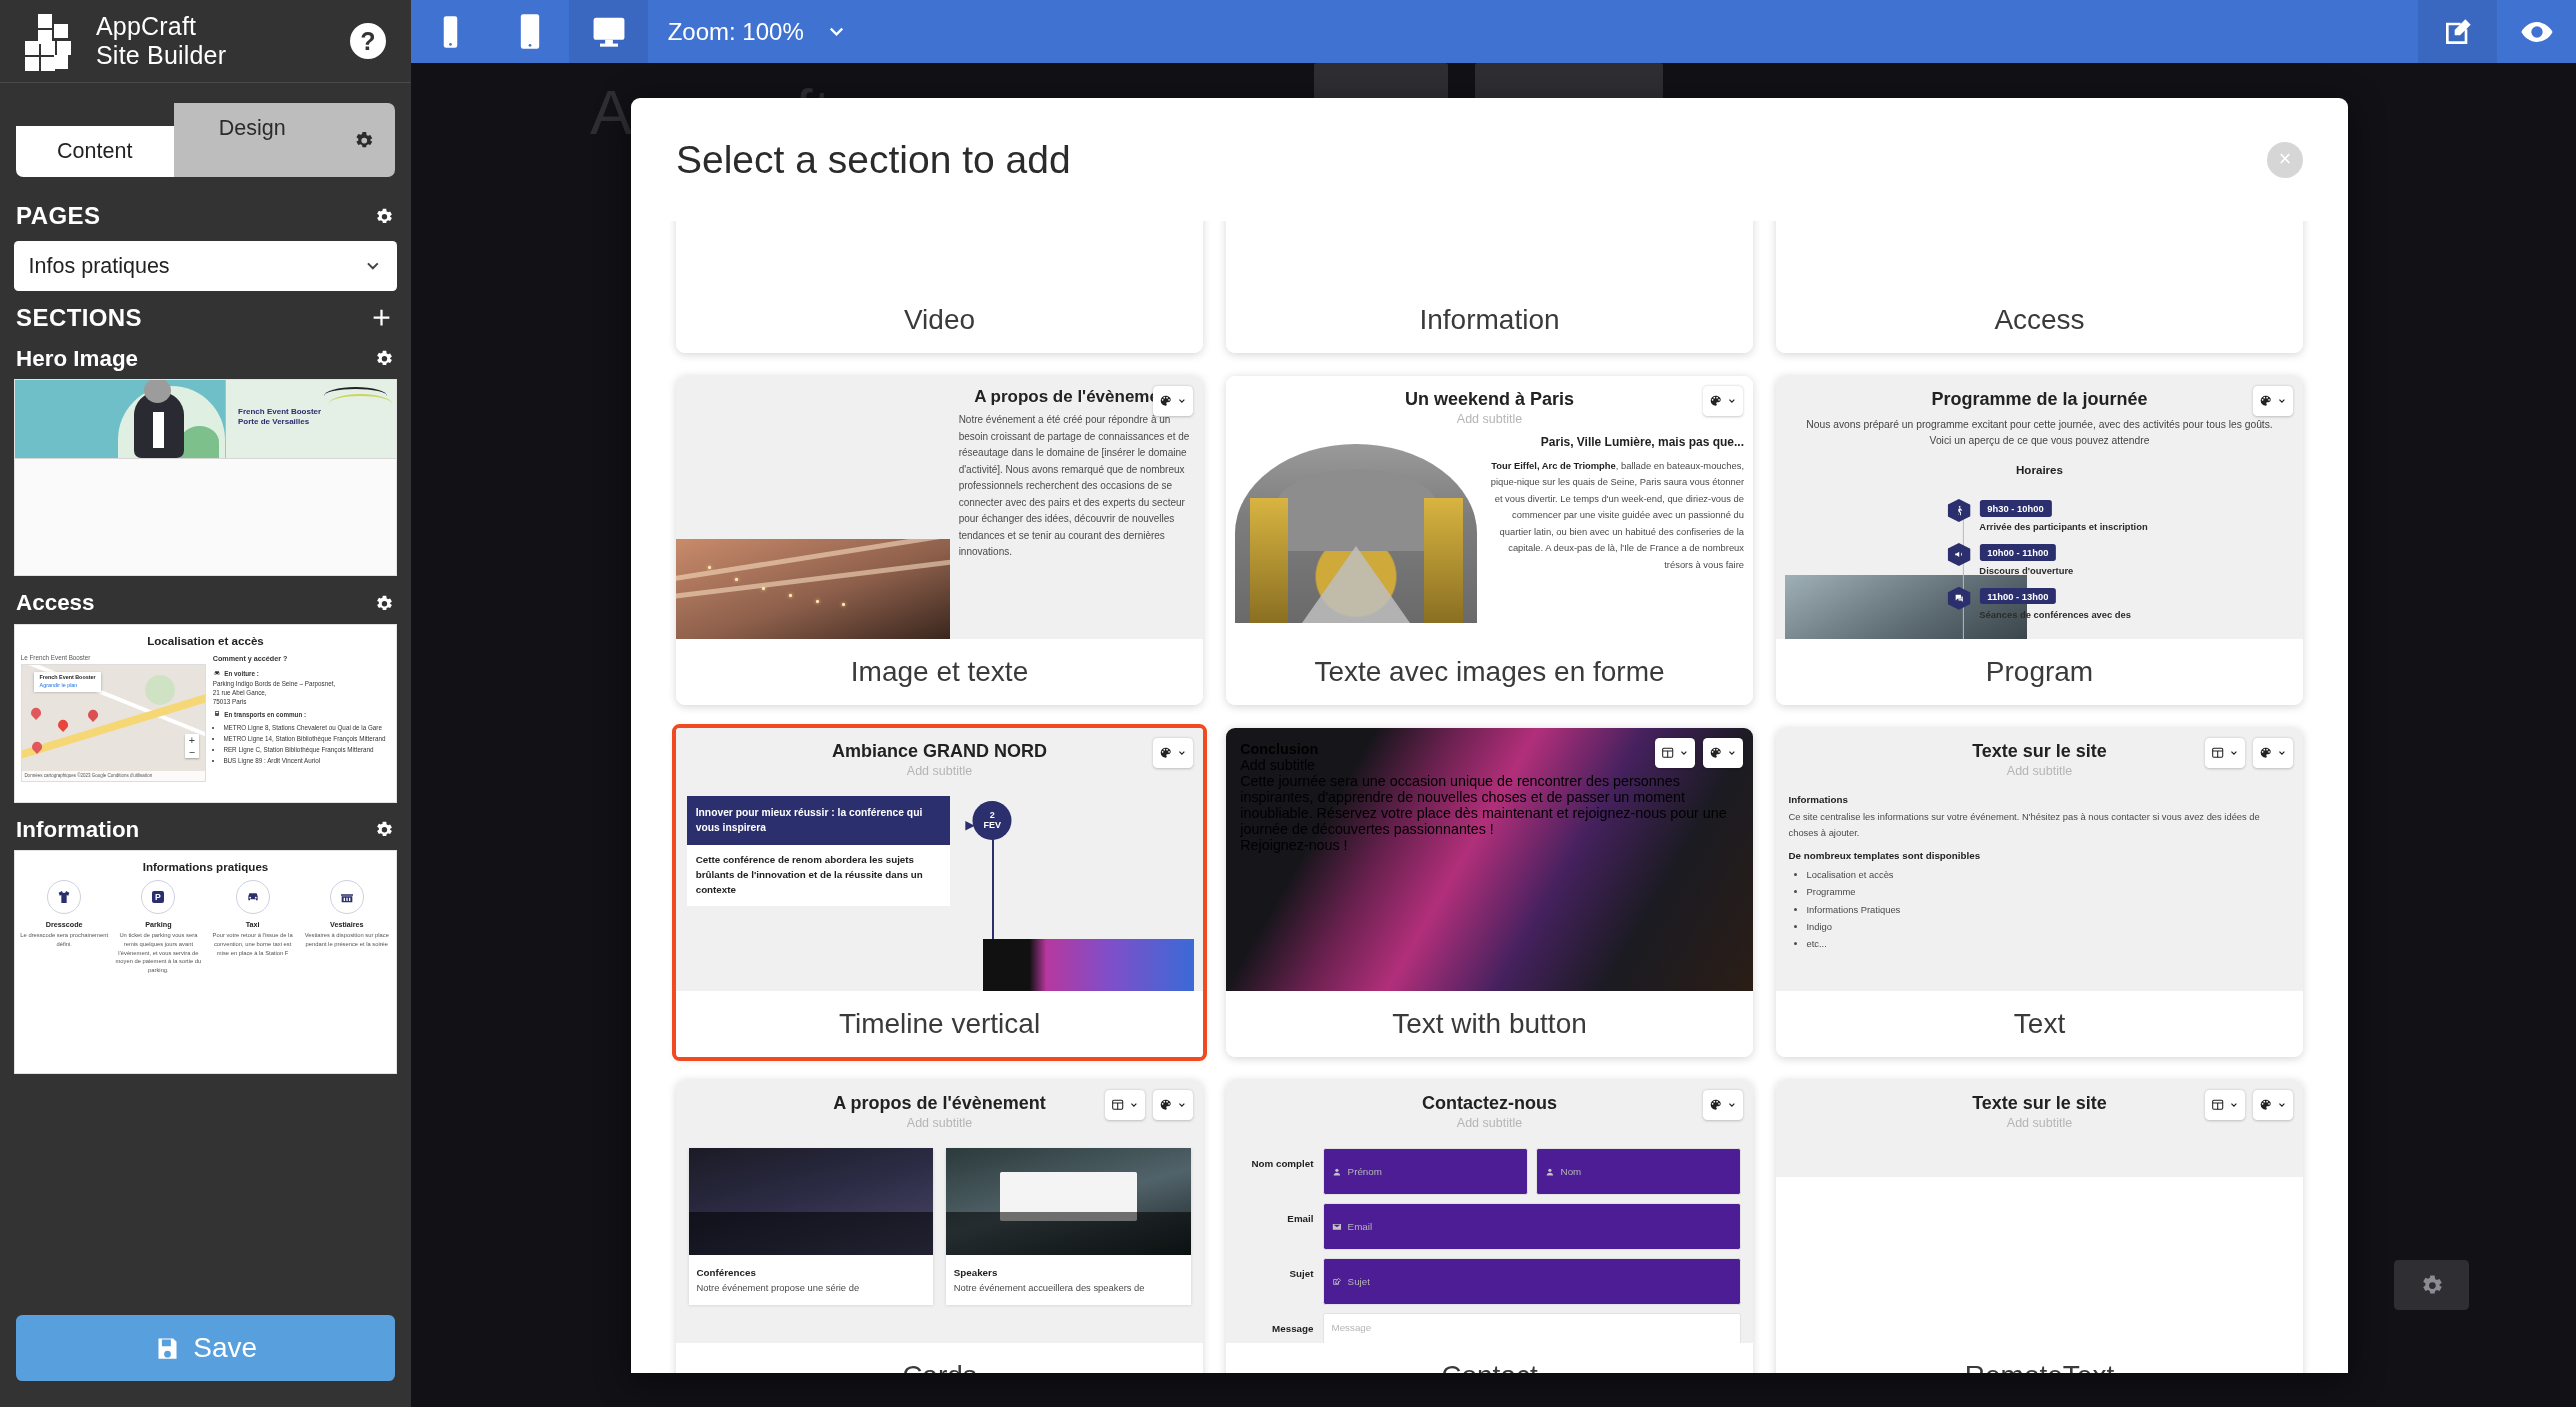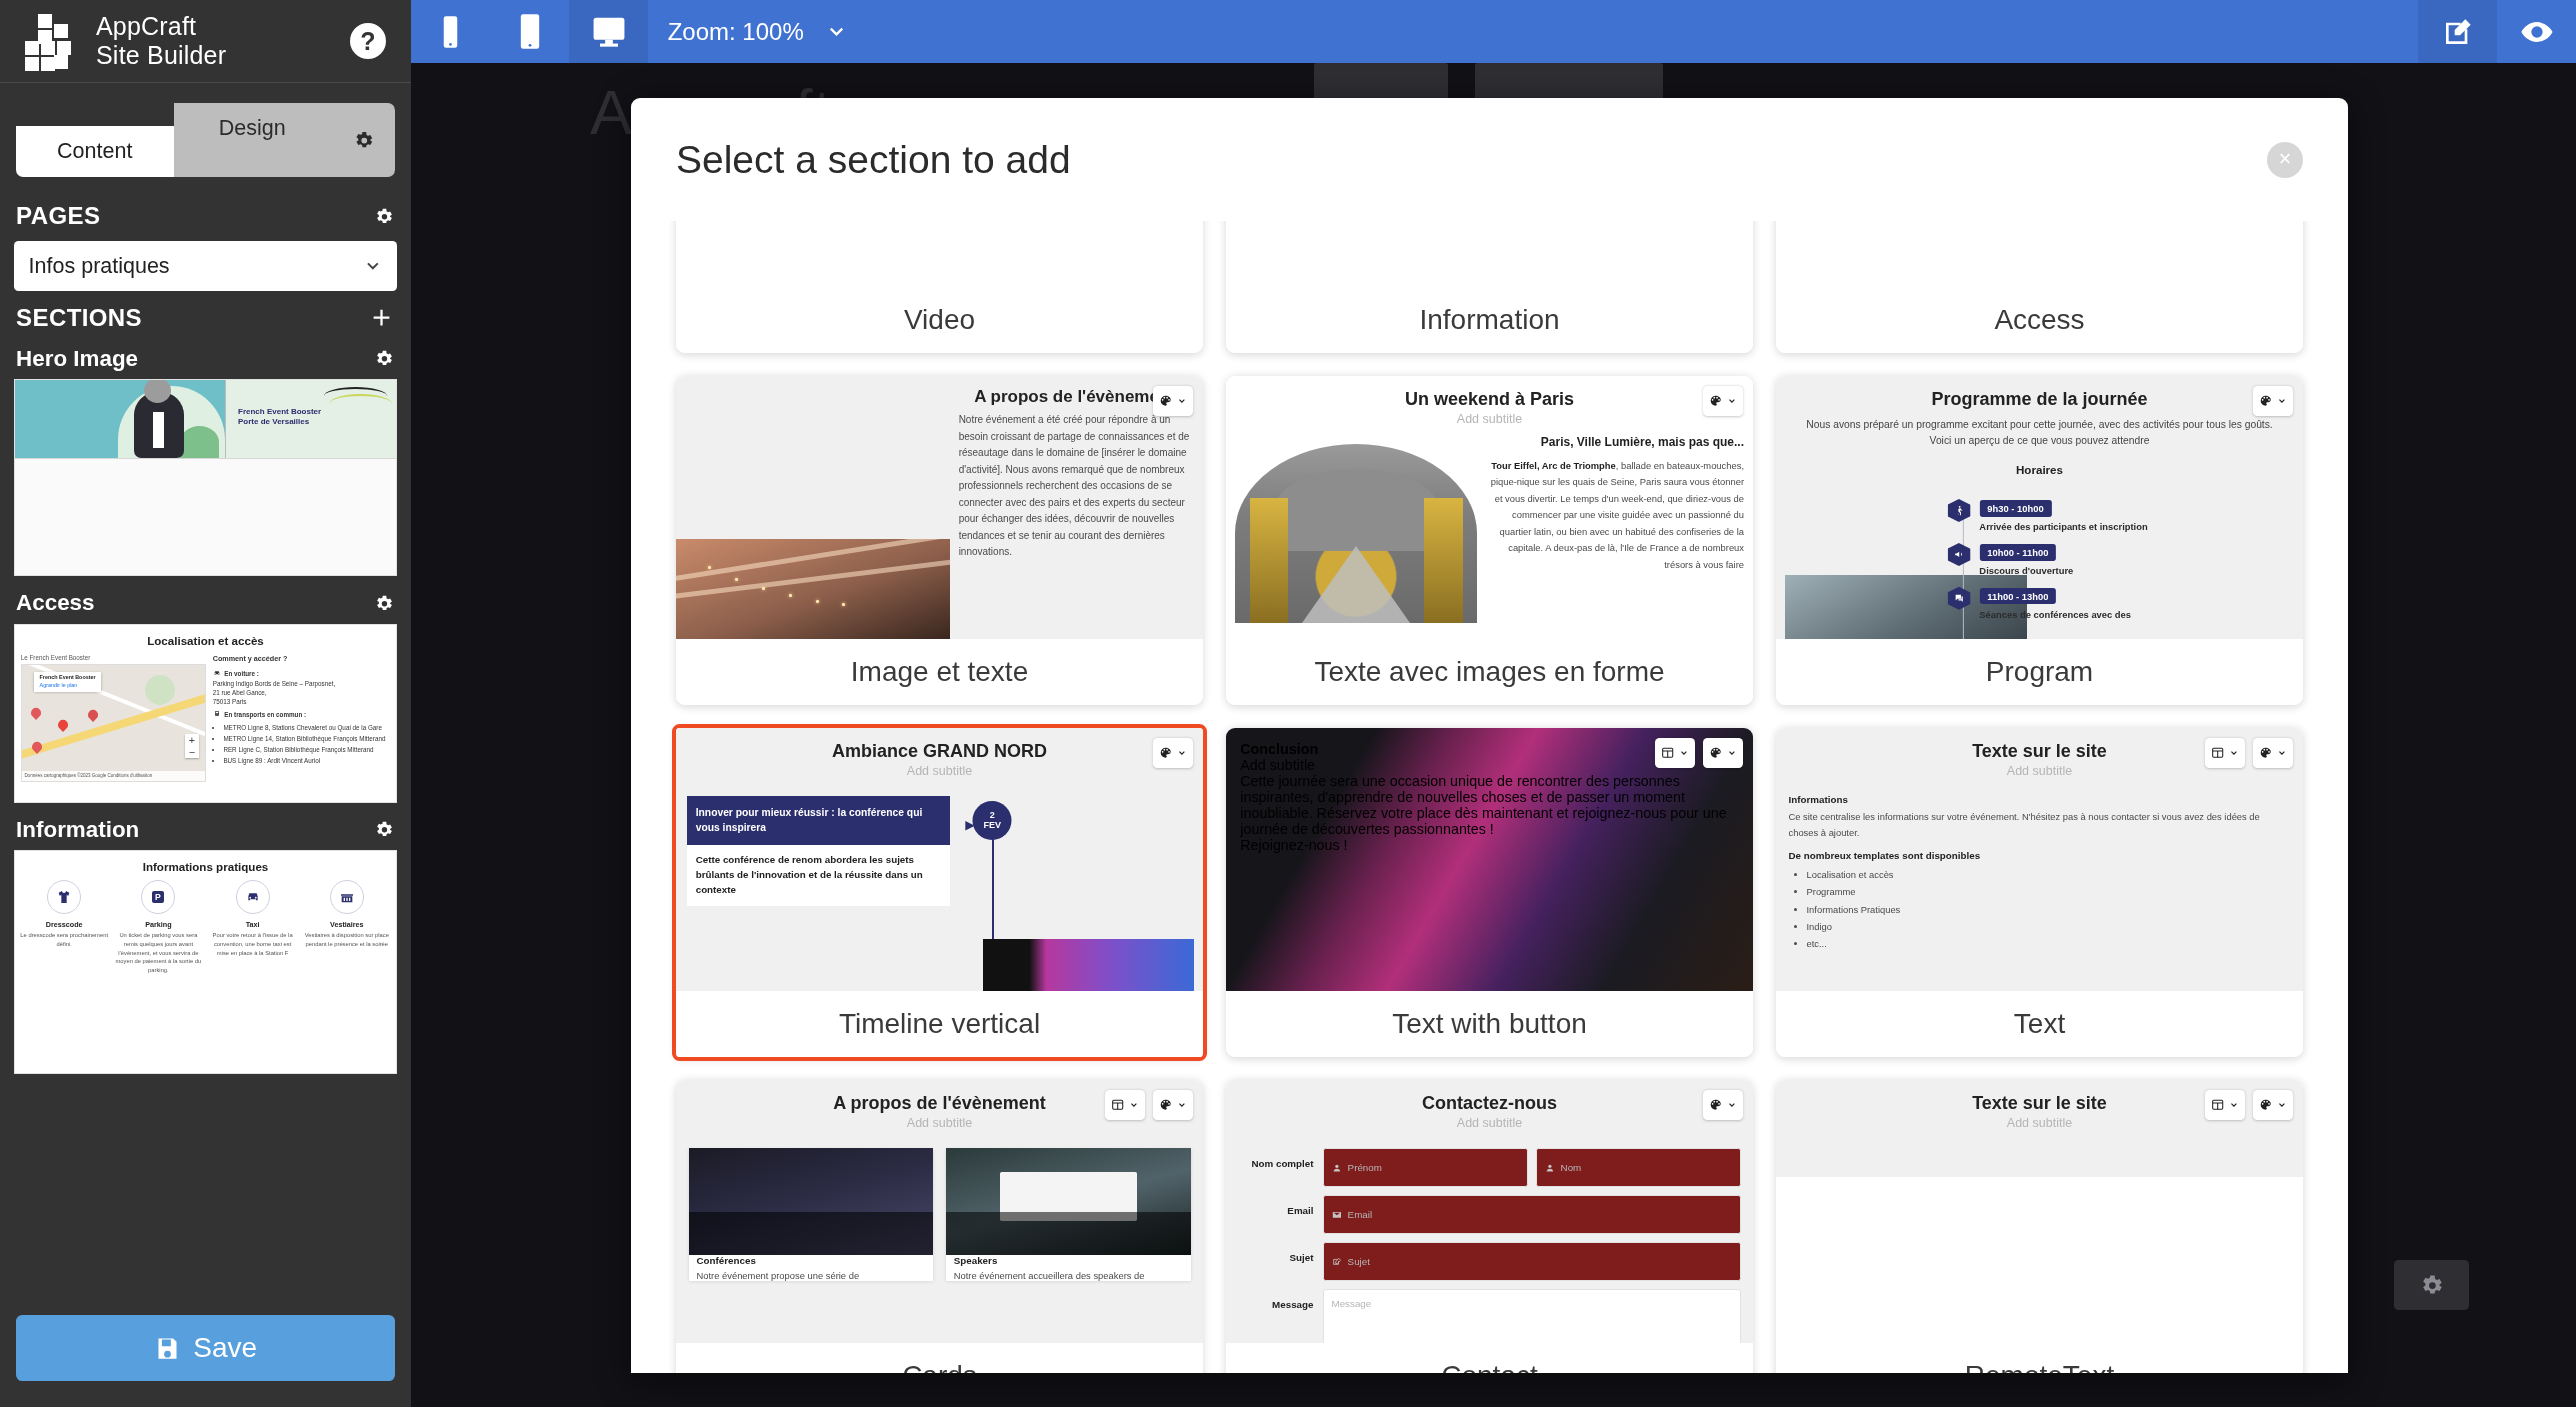--- a/index.html
+++ b/index.html
@@ -342,31 +342,31 @@
   .tx .spacer { height: 9.8px; }
 
   
   .cc-row { position: absolute; left: 12.5px; right: 12.5px; top: 68px; display: flex; gap: 12.5px; }
   .cc { flex: 1; background: #fff; box-shadow: 0 0.9px 3.6px rgba(0,0,0,.12); overflow: hidden; }
   .cc .ph { height: 107px; }
   .cc .ph.a { background: linear-gradient(165deg,#1b1b26 0%,#2b2b44 45%,#4a4a6b 100%); position: relative;}
   .cc .ph.b { background: linear-gradient(165deg,#2b3a3a 0%,#51636a 50%,#1c2526 100%); position: relative;}
   .cc .ph .scr { position:absolute; left: 22%; top: 22%; width: 56%; height: 46%; background:#f4f4f4; border-radius: 1.8px;}
   .cc .ph .crowd { position:absolute; left:0; right:0; bottom:0; height: 40%; background: rgba(0,0,0,.55);}
-  .cc .meta { padding: 0 8px; }
+  .cc .meta { padding: 12px 8px; }
   .cc .meta h6 { font-size: 9.8px; color: #222; margin-bottom: 3.6px; }
   .cc .meta p { font-size: 9.4px; color: #4a4a4a; }
 
   
   .ct { position: absolute; left: 12.5px; right: 12.5px; top: 68px; }
   .ct-row { display: flex; align-items: flex-start; gap: 9px; margin-bottom: 8px; }
   .ct-lab { flex: 0 0 75px; text-align: right; font-size: 9.8px; font-weight: bold; color: #222; padding-top: 9px; line-height: 1.4;}
   .ct-fields { flex: 1; display: flex; gap: 8px; }
   .ct-in {
-    flex: 1; background: #7f1d1d; border: 0.9px solid #e2e2e2; border-radius: 2.7px; height: 39px;
+    flex: 1; background: #4c1d95; border: 0.9px solid #e2e2e2; border-radius: 2.7px; height: 47px;
     display: flex; align-items: center; gap: 6.3px; padding: 4px 8px; font-size: 9.8px; color: #b5b5b5;
   }
   .ct-ta {
     flex: 1; background: #fff; border: 0.9px solid #e2e2e2; border-radius: 2.7px; height: 82px;
     padding: 8px; font-size: 9.8px; color: #b5b5b5;
   }
   .ic { color: #c4c4c4; display: inline-flex; }
 
   svg { display: block; }
 </style>

